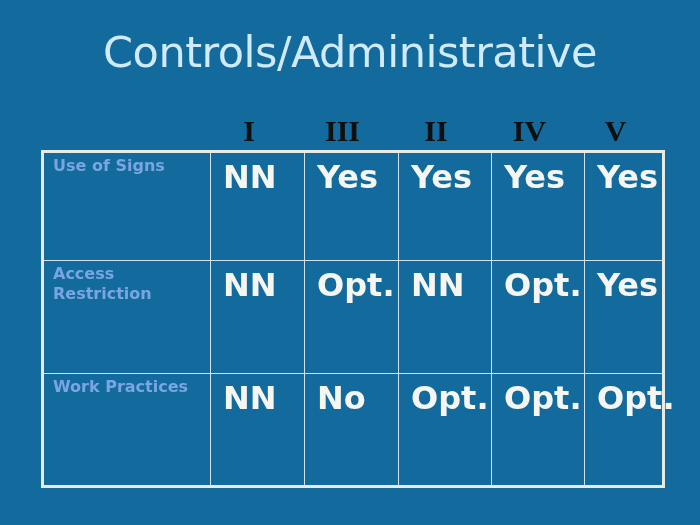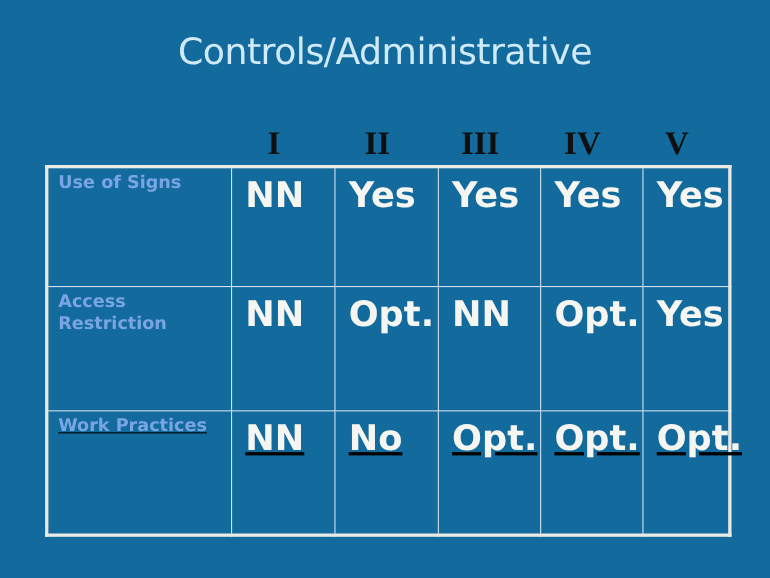--- a/index.html
+++ b/index.html
@@ -14,21 +14,21 @@
   html,body{margin:0;padding:0;}
   body{
     width:700px;height:525px;overflow:hidden;
     background:var(--background);
     font-family:"DejaVu Sans","Liberation Sans",sans-serif;
   }
   .slide{position:relative;width:700px;height:525px;}
   .slide-title{
     position:absolute;top:27px;left:0;width:700px;
     margin:0;text-align:center;
-    font-size:33px;font-weight:400;letter-spacing:-0.5px;
+    font-size:43px;font-weight:400;letter-spacing:-0.5px;
     color:var(--title-text);
   }
   .num-row{
     position:absolute;left:209px;top:114px;width:453px;height:34px;
     display:flex;align-items:flex-end;
   }
   .num{
     box-sizing:border-box;text-align:center;padding-right:14px;
     font-family:"Liberation Serif","DejaVu Serif",serif;
     font-weight:600;font-size:30px;line-height:34px;
@@ -50,33 +50,33 @@
   td.rowlabel{
     color:var(--row-label-text);
     font-weight:bold;font-size:16px;line-height:1.28;
     padding:3px 14px 3px 9px;
   }
   td.val{
     color:var(--cell-value-text);
     font-weight:bold;font-size:32px;line-height:1.2;
     padding:5px 4px 4px 12px;
   }
-  tr.r1{height:70px;} tr.r2{height:73px;} tr.r3{height:73px;text-decoration:underline;}
+  tr.r1{height:70px;} tr.r2{height:73px;} tr.r3{height:73px;}
 </style>
 </head>
 <body>
 
 <div class="slide">
 
   <h1 class="slide-title">Controls/Administrative</h1>
 
   <div class="num-row">
     <div class="num c1">I</div>
+    <div class="num c3">III</div>
     <div class="num c2">II</div>
-    <div class="num c3">III</div>
     <div class="num c4">IV</div>
     <div class="num c5">V</div>
   </div>
 
   <table class="controls">
     <colgroup>
       <col style="width:168px">
         <col style="width:94px">
         <col style="width:94px">
       <col style="width:93px">

